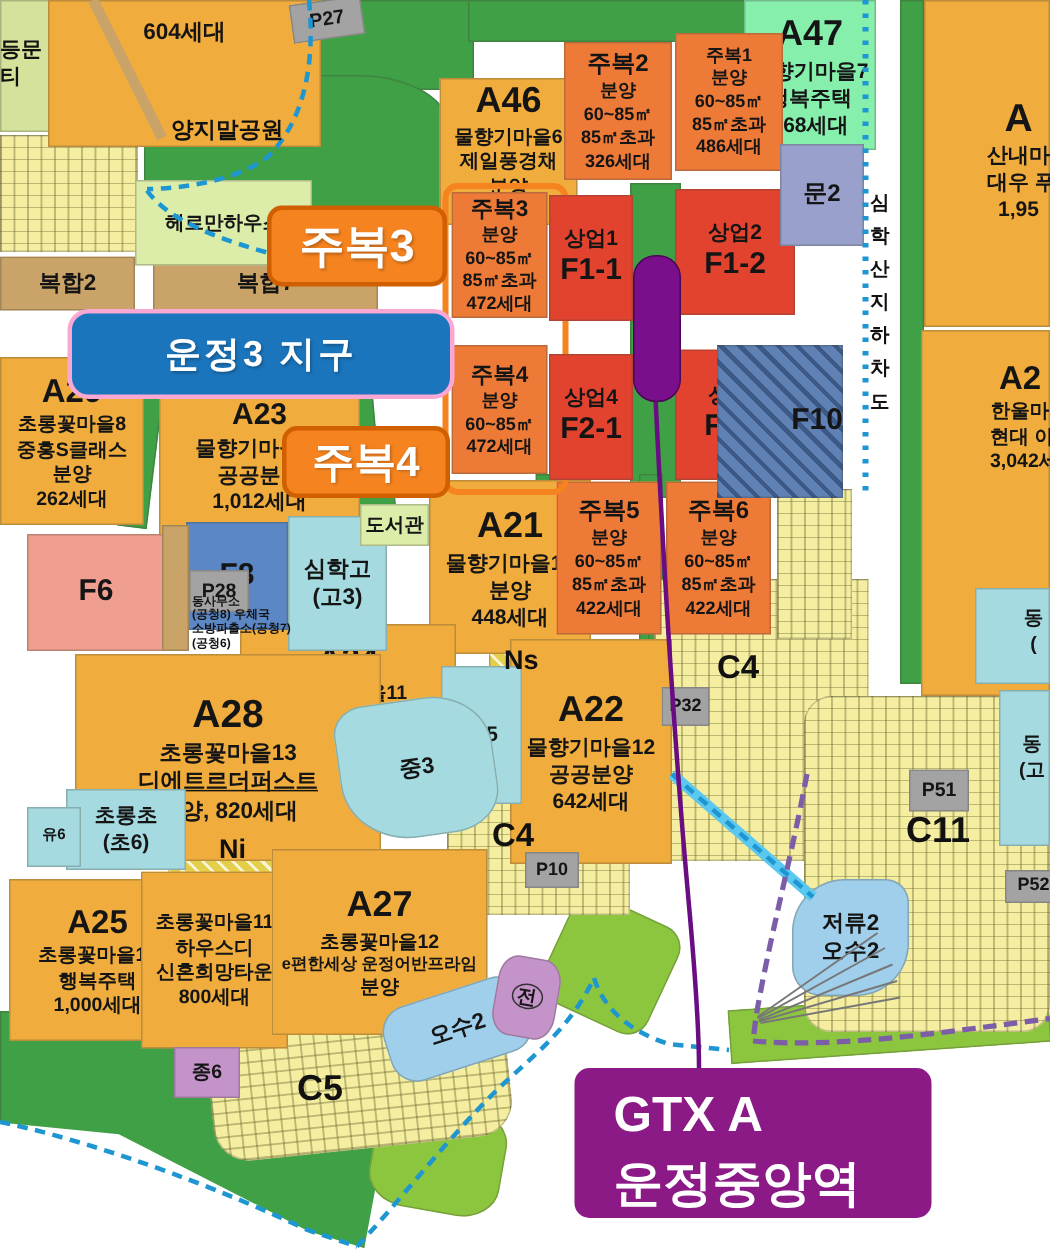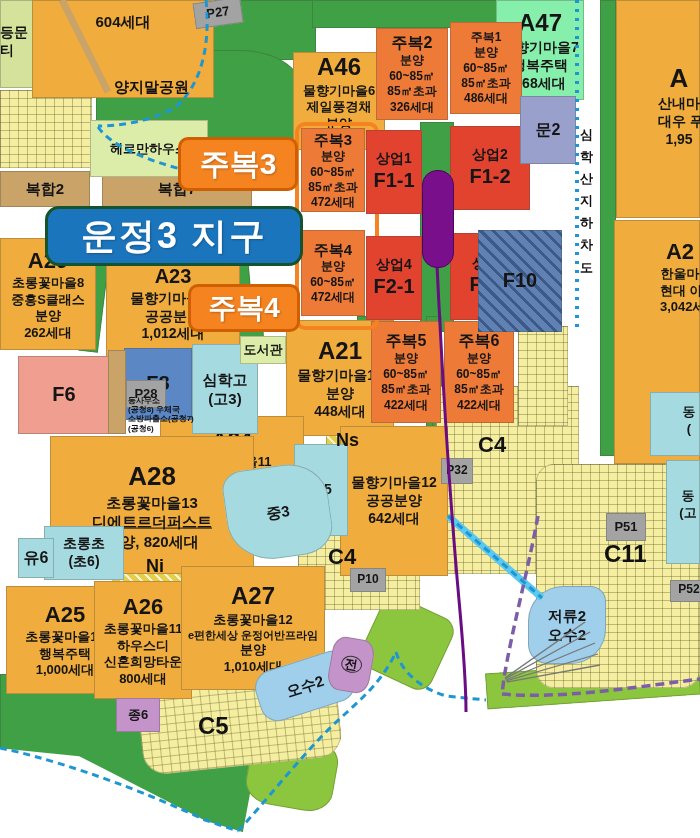--- a/index.html
+++ b/index.html
@@ -25,22 +25,22 @@
   #overlay{position:absolute;left:0;top:0;z-index:4;pointer-events:none;}
   #layer-top{position:absolute;left:0;top:0;width:100%;height:100%;z-index:5;pointer-events:none;}
   .station{position:absolute;left:422px;top:170px;width:30px;height:96px;background:#7A0F8C;
            border:1px solid #4d0558;border-radius:15px;}
   .badge{position:absolute;display:flex;align-items:center;justify-content:center;
          font-weight:700;color:#fff;text-shadow:1px 1px 2px rgba(0,0,0,.25);}
   #b-jubok3{left:178px;top:137px;width:114px;height:48px;font-size:30px;
             background:#F5831F;border:3px solid #cf5f00;border-radius:10px;}
   #b-jubok4{left:188px;top:284px;width:106px;height:42px;font-size:28px;
             background:#F5831F;border:3px solid #cf5f00;border-radius:10px;}
-  #b-district{left:45px;top:206px;width:252px;height:54px;font-size:36px;letter-spacing:2px;
-            background:#1B75BC;border:3px solid #14532d;border-radius:14px;}
+  #b-district{left:45px;top:206px;width:252px;height:54px;font-size:24px;letter-spacing:2px;
+            background:#1B75BC;border:3px solid #f9a8d4;border-radius:14px;}
   #gtx{position:absolute;left:383px;top:712px;width:238px;height:100px;background:#8B1A86;
        border-radius:10px;color:#fff;font-weight:700;font-size:33px;line-height:1.38;
        padding:8px 0 0 26px;box-sizing:border-box;}
 </style>
 </head>
 <body>
 
 <div id="map">
   <div id="layer-parcels">
       <div class="parcel" style="left: 0px; top: 0px; width: 42px; height: 88px; background: rgb(213, 226, 155);"></div>
@@ -147,49 +147,48 @@
       <div class="parcel" style="left: 50px; top: 436px; width: 204px; height: 138px; background: rgb(240, 172, 60);">
         <div class="plabel" style="font-size: 15px;">
           <div class="ln" style="font-size:26px;">A28</div>
           <div class="ln" style="">초롱꽃마을13</div>
           <div class="ln" style="text-decoration:underline;">디에트르더퍼스트</div>
           <div class="ln" style="">분양, 820세대</div>
         </div>
       </div>
       <div class="parcel" style="left: 340px; top: 426px; width: 108px; height: 150px; background: rgb(240, 172, 60);">
         <div class="plabel" style="font-size: 14px;">
+          <div class="ln" style="font-size:24px;">A22</div>
           <div class="ln" style="">물향기마을12</div>
           <div class="ln" style="">공공분양</div>
           <div class="ln" style="">642세대</div>
         </div>
       </div>
       <div class="parcel" style="left: 6px; top: 586px; width: 118px; height: 108px; background: rgb(240, 172, 60);">
         <div class="plabel" style="font-size: 13px;">
           <div class="ln" style="font-size:22px;">A25</div>
           <div class="ln" style="">초롱꽃마을10</div>
           <div class="ln" style="">행복주택</div>
           <div class="ln" style="">1,000세대</div>
         </div>
       </div>
       <div class="parcel" style="left: 94px; top: 581px; width: 98px; height: 118px; background: rgb(240, 172, 60);">
         <div class="plabel" style="font-size: 13px;">
-          <div class="ln" style="font-size:22px;">A26</div>
           <div class="ln" style="">초롱꽃마을11</div>
           <div class="ln" style="">하우스디</div>
           <div class="ln" style="">신혼희망타운</div>
           <div class="ln" style="">800세대</div>
         </div>
       </div>
       <div class="parcel" style="left: 181px; top: 566px; width: 144px; height: 124px; background: rgb(240, 172, 60);">
         <div class="plabel" style="font-size: 13px;">
           <div class="ln" style="font-size:24px;">A27</div>
           <div class="ln" style="">초롱꽃마을12</div>
           <div class="ln" style="font-size:11px;">e편한세상 운정어반프라임</div>
           <div class="ln" style="">분양</div>
-          <div class="ln" style="">1,010세대</div>
         </div>
       </div>
       <div class="parcel" style="left: 376px; top: 28px; width: 72px; height: 92px; background: rgb(238, 122, 56);">
         <div class="plabel" style="font-size: 12px;">
           <div class="ln" style="font-size:16px;">주복2</div>
           <div class="ln" style="">분양</div>
           <div class="ln" style="">60~85㎡</div>
           <div class="ln" style="">85㎡초과</div>
           <div class="ln" style="">326세대</div>
         </div>
@@ -267,21 +266,21 @@
         <div class="plabel" style="font-size: 16px;">
           <div class="ln" style="">문2</div>
         </div>
       </div>
       <div class="parcel" style="left: 194px; top: 0px; width: 48px; height: 26px; background: rgb(163, 163, 163); transform: rotate(-8deg);">
         <div class="plabel" style="font-size: 13px;">
           <div class="ln" style="">P27</div>
         </div>
       </div>
       <div class="parcel hatchb" style="left: 478px; top: 230px; width: 84px; height: 102px;">
-        <div class="plabel" style="font-size: 20px;">
+        <div class="plabel" style="font-size: 20px; text-align: right;">
           <div class="ln" style="">F10</div>
         </div>
       </div>
       <div class="parcel" style="left: 124px; top: 348px; width: 68px; height: 72px; background: rgb(91, 135, 197);">
         <div class="plabel" style="font-size: 20px;">
           <div class="ln" style="">F8</div>
         </div>
       </div>
       <div class="parcel" style="left: 126px; top: 380px; width: 40px; height: 28px; background: rgb(163, 163, 163);">
         <div class="plabel" style="font-size: 13px;">
@@ -320,21 +319,21 @@
           <div class="ln" style="">헤르만하우스</div>
         </div>
       </div>
       <div class="parcel" style="left: 44px; top: 526px; width: 80px; height: 54px; background: rgb(165, 219, 224);">
         <div class="plabel" style="font-size: 14px;">
           <div class="ln" style="">초롱초</div>
           <div class="ln" style="">(초6)</div>
         </div>
       </div>
       <div class="parcel" style="left: 18px; top: 538px; width: 36px; height: 40px; background: rgb(165, 219, 224);">
-        <div class="plabel" style="font-size: 16px;">
+        <div class="plabel" style="font-size: 10px;">
           <div class="ln" style="">유6</div>
         </div>
       </div>
       <div class="parcel" style="left: 294px; top: 444px; width: 54px; height: 92px; background: rgb(165, 219, 224);">
         <div class="plabel" style="font-size: 14px;">
           <div class="ln" style="">초5</div>
         </div>
       </div>
       <div class="parcel" style="left: 226px; top: 466px; width: 104px; height: 92px; background: rgb(165, 219, 224); border-radius: 20% 40% 30% 45%; transform: rotate(-8deg);">
         <div class="plabel" style="font-size: 15px;">
@@ -426,20 +425,24 @@
     <div class="station"></div>
     <div class="badge" id="b-jubok3">
       <span>주복3</span>
     </div>
     <div class="badge" id="b-district">
       <span>운정3 지구</span>
     </div>
     <div class="badge" id="b-jubok4">
       <span>주복4</span>
     </div>
+    <div id="gtx">
+      <div>GTX A</div>
+      <div>운정중앙역</div>
+    </div>
   <div class="flabel" style="left: 0px; top: 24px; font-size: 14px;">등문</div>
       <div class="flabel" style="left: 0px; top: 42px; font-size: 14px;">티</div>
       <div class="flabel" style="left: 114px; top: 78px; font-size: 15px;">양지말공원</div>
       <div class="flabel" style="left: 336px; top: 430px; font-size: 18px;">Ns</div>
       <div class="flabel" style="left: 146px; top: 556px; font-size: 18px;">Ni</div>
       <div class="flabel" style="left: 478px; top: 432px; font-size: 22px;">C4</div>
       <div class="flabel" style="left: 328px; top: 544px; font-size: 22px;">C4</div>
       <div class="flabel" style="left: 198px; top: 712px; font-size: 24px;">C5</div>
       <div class="flabel" style="left: 604px; top: 540px; font-size: 24px;">C11</div>
       <div class="flabel" style="left: 128px; top: 396px; font-size: 8px;">동사무소<br>(공청8)   우체국<br>소방파출소(공청7)<br>(공청6)</div>

